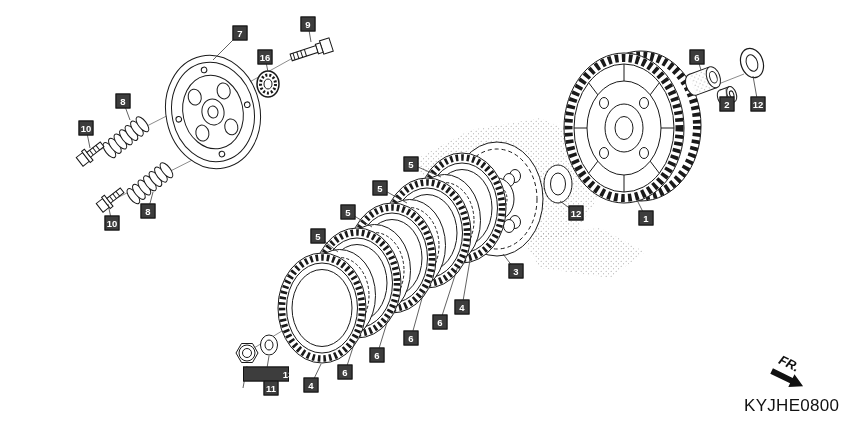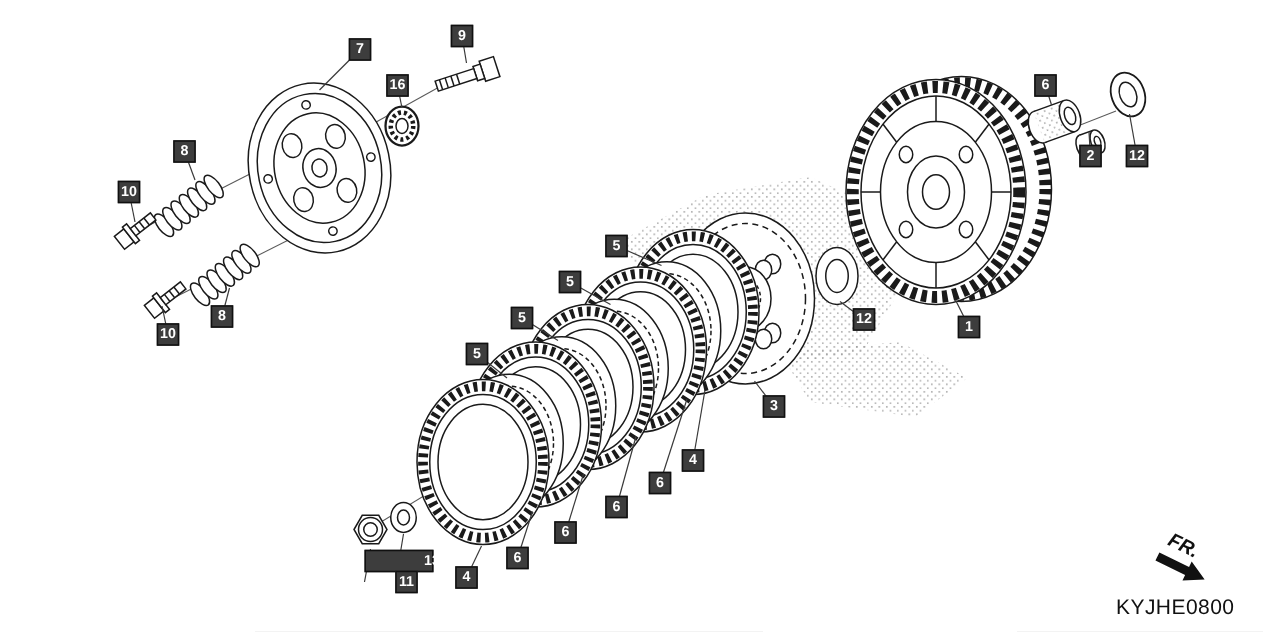--- a/index.html
+++ b/index.html
@@ -3,21 +3,21 @@
 <meta charset="utf-8">
 <style>
   html,body{margin:0;padding:0;background:#e9e9e9;}
   .stage{position:relative;width:842px;height:421px;background:#ffffff;overflow:hidden;
          font-family:"Liberation Sans","DejaVu Sans",sans-serif;}
   .stage svg{position:absolute;left:0;top:0;}
   #callout-layer{position:absolute;left:0;top:0;width:842px;height:421px;z-index:3;pointer-events:none;}
   .callout{position:absolute;width:15px;height:15px;transform:translate(-50%,-50%);
            background:#3d3d3d;border:1px solid #101010;color:#ffffff;font-size:9.5px;font-weight:bold;
            display:flex;align-items:center;justify-content:center;box-sizing:border-box;}
-  .code{position:absolute;left:744px;top:396px;font-size:14px;color:#111;letter-spacing:.3px;z-index:3;}
+  .code{position:absolute;left:744px;top:396px;font-size:17px;color:#111;letter-spacing:.3px;z-index:3;}
   #leader-lines line{stroke:#3a3a3a;stroke-width:0.8;}
   .ax{stroke:#5a5a5a;stroke-width:0.7;}
   .slot{stroke:#1a1a1a;stroke-width:1;}
 </style>
 </head>
 <body>
 
 <div class="stage">
 
 <svg width="842" height="421" viewBox="0 0 842 421">

